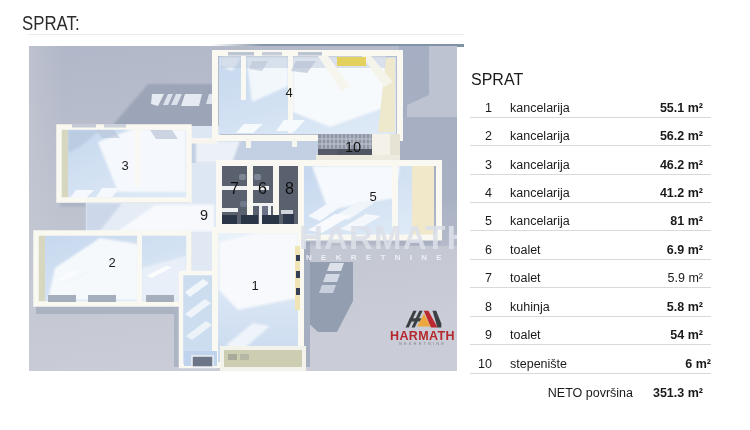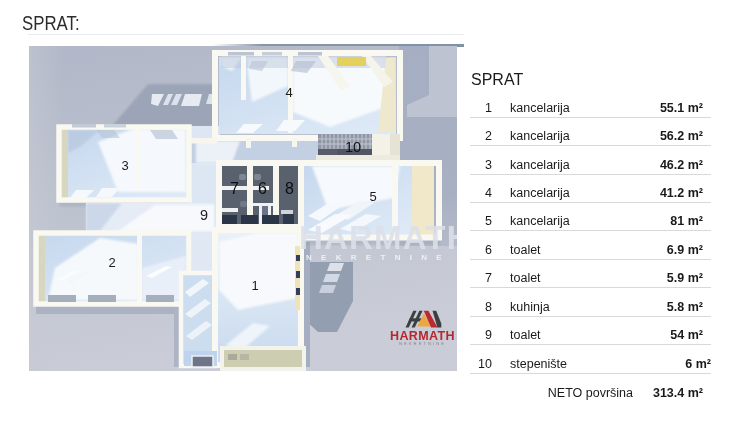--- a/index.html
+++ b/index.html
@@ -325,21 +325,21 @@
 
   <div class="abs" style="left:0px;top:183px;width:241px;border-bottom:1px solid #d9d9d9;height:16px;">
     <span class="abs" style="left:6px;width:16px;text-align:right;">6</span>
       <span class="abs" style="left:40px;">toalet</span>
       <span class="abs" style="right:8px;font-weight:bold;padding-left:24px;">6.9 m²</span>
   </div>
 
   <div class="abs" style="left:0px;top:211px;width:241px;border-bottom:1px solid #d9d9d9;height:16px;">
     <span class="abs" style="left:6px;width:16px;text-align:right;">7</span>
       <span class="abs" style="left:40px;">toalet</span>
-      <span class="abs" style="right:8px;font-weight:bold;">5.9 m²</span>
+      <span class="abs" style="right:8px;font-weight:normal;">5.9 m²</span>
   </div>
 
   <div class="abs" style="left:0px;top:240px;width:241px;border-bottom:1px solid #d9d9d9;height:16px;">
     <span class="abs" style="left:6px;width:16px;text-align:right;">8</span>
       <span class="abs" style="left:40px;">kuhinja</span>
       <span class="abs" style="right:8px;font-weight:bold;margin-left:46px;">5.8 m²</span>
   </div>
 
   <div class="abs" style="left:0px;top:268px;width:241px;border-bottom:1px solid #d9d9d9;height:16px;">
     <span class="abs" style="left:6px;width:16px;text-align:right;">9</span>
@@ -348,15 +348,15 @@
   </div>
 
   <div class="abs" style="left:0px;top:297px;width:241px;border-bottom:1px solid #d9d9d9;height:16px;">
     <span class="abs" style="left:6px;width:16px;text-align:right;">10</span>
       <span class="abs" style="left:40px;">stepenište</span>
       <span class="abs" style="right:0;font-weight:bold;">6 m²</span>
   </div>
 
   <div class="abs" style="left:0px;top:326px;width:241px;height:16px;">
     <span class="abs" style="right:78px;">NETO površina</span>
-      <span class="abs" style="right:8px;font-weight:bold;">313.4 m²</span>
+      <span class="abs" style="right:8px;font-weight:bold;">351.3 m²</span>
   </div>
 </div>
 
 </body></html>

